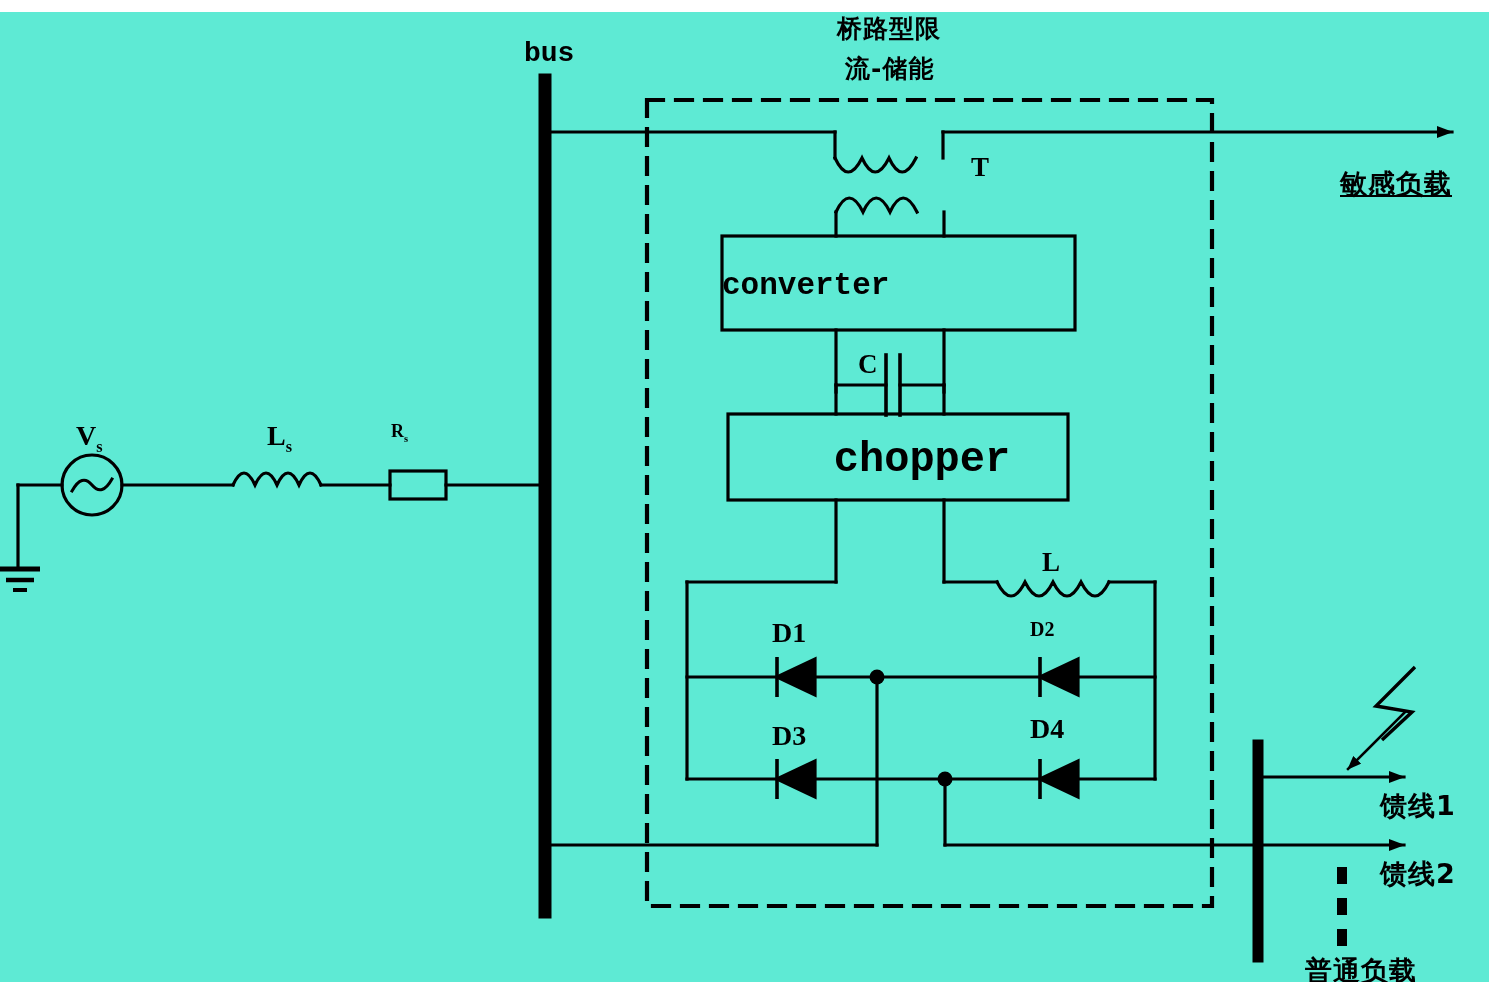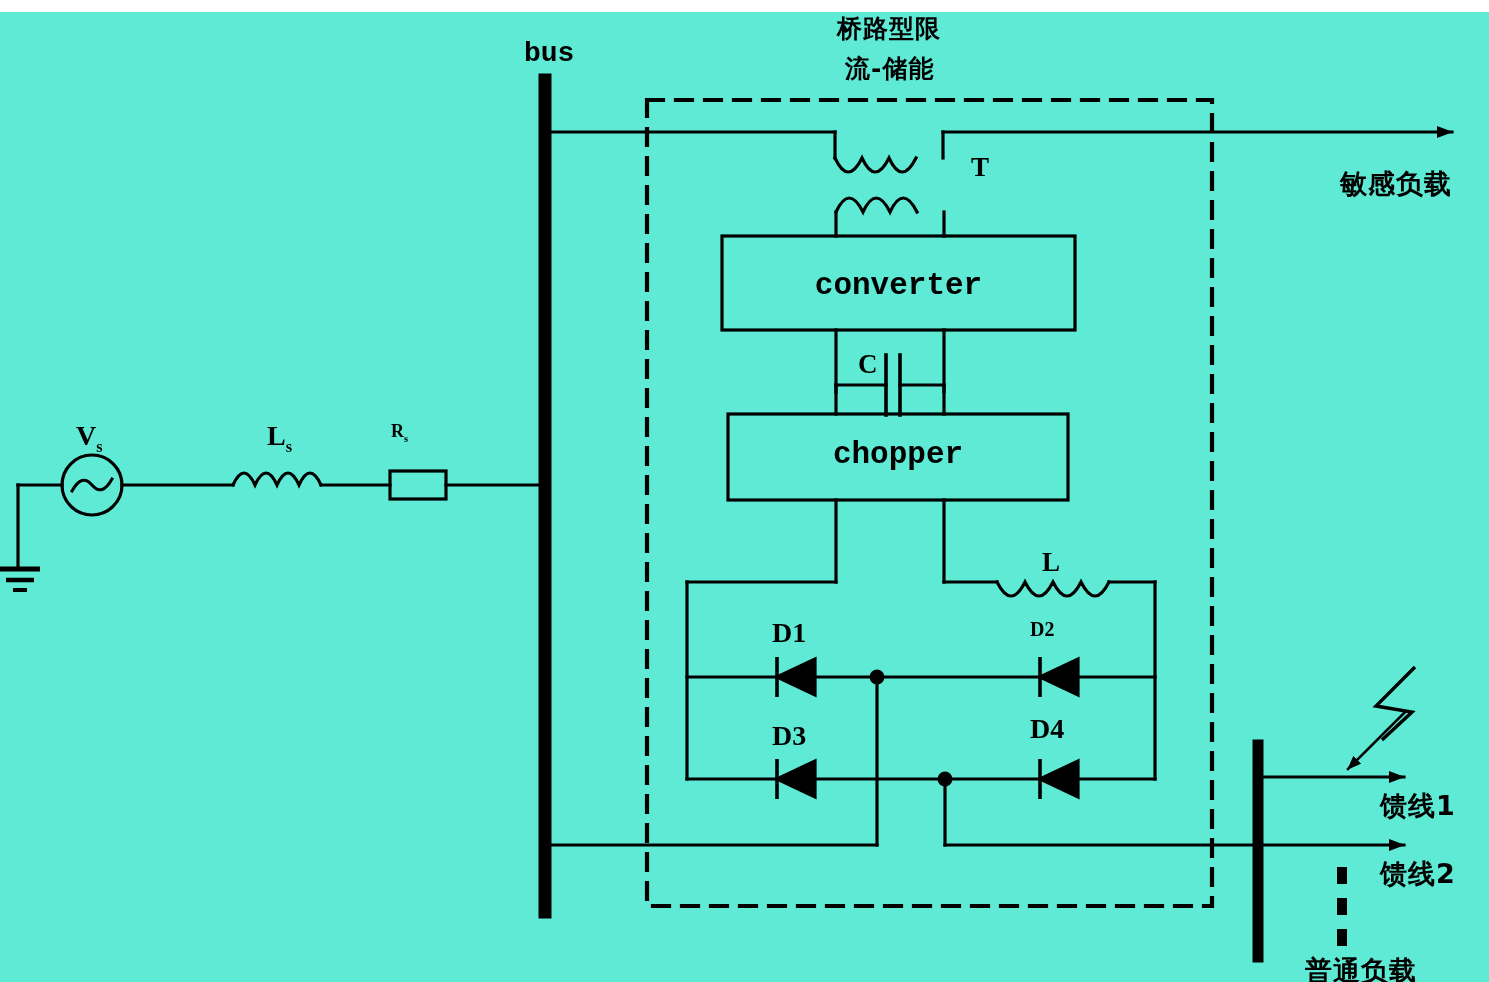--- a/index.html
+++ b/index.html
@@ -192,34 +192,34 @@
   <div class="lbl mono" style="left:524px; top:28px; font-size:28px;">bus</div>
 
   <div class="lbl serif" style="left:76px; top:410px; font-size:28px;"><span>V</span><span class="sub">s</span></div>
 
   <div class="lbl serif" style="left:267px; top:410px; font-size:28px;"><span>L</span><span class="sub">s</span></div>
 
   <div class="lbl serif" style="left:391px; top:410px; font-size:18px;"><span>R</span><span class="sub">s</span></div>
 
   <div class="lbl serif" style="left:971px; top:142px; font-size:27px;">T</div>
 
-  <div class="lbl mono" style="left:722px; top:258px; width:353px; text-align:center; font-size:31px;">converter</div>
+  <div class="lbl mono" style="left:722px; top:258px; width:353px; font-size:31px;">converter</div>
 
   <div class="lbl serif" style="left:858px; top:339px; font-size:27px;">C</div>
 
-  <div class="lbl mono" style="left:728px; top:427px; width:340px; text-align:center; font-size:31px;">chopper</div>
+  <div class="lbl mono" style="left:728px; top:427px; width:340px; text-align:center; font-size:42px;padding-left:24px;">chopper</div>
 
   <div class="lbl serif" style="left:1042px; top:537px; font-size:27px;">L</div>
 
   <div class="lbl serif" style="left:772px; top:607px; font-size:28px;">D1</div>
   <div class="lbl serif" style="left:1030px; top:607px; font-size:20px;">D2</div>
   <div class="lbl serif" style="left:772px; top:710px; font-size:28px;">D3</div>
   <div class="lbl serif" style="left:1030px; top:703px; font-size:28px;">D4</div>
 
-  <div class="lbl cn" style="left:1340px; top:158px; font-size:27px; letter-spacing:1px;">敏感负载</div>
+  <div class="lbl cn" style="left:1340px; top:158px; font-size:27px; letter-spacing:1px;text-decoration:underline;">敏感负载</div>
 
   <div class="lbl cn" style="left:1380px; top:780px; font-size:27px; letter-spacing:1px;">馈线1</div>
 
   <div class="lbl cn" style="left:1380px; top:848px; font-size:27px; letter-spacing:1px;text-align:center;">馈线2</div>
 
   <div class="lbl cn" style="left:1305px; top:945px; font-size:27px; letter-spacing:1px;">普通负载</div>
 
 </div>
 
 </body></html>

